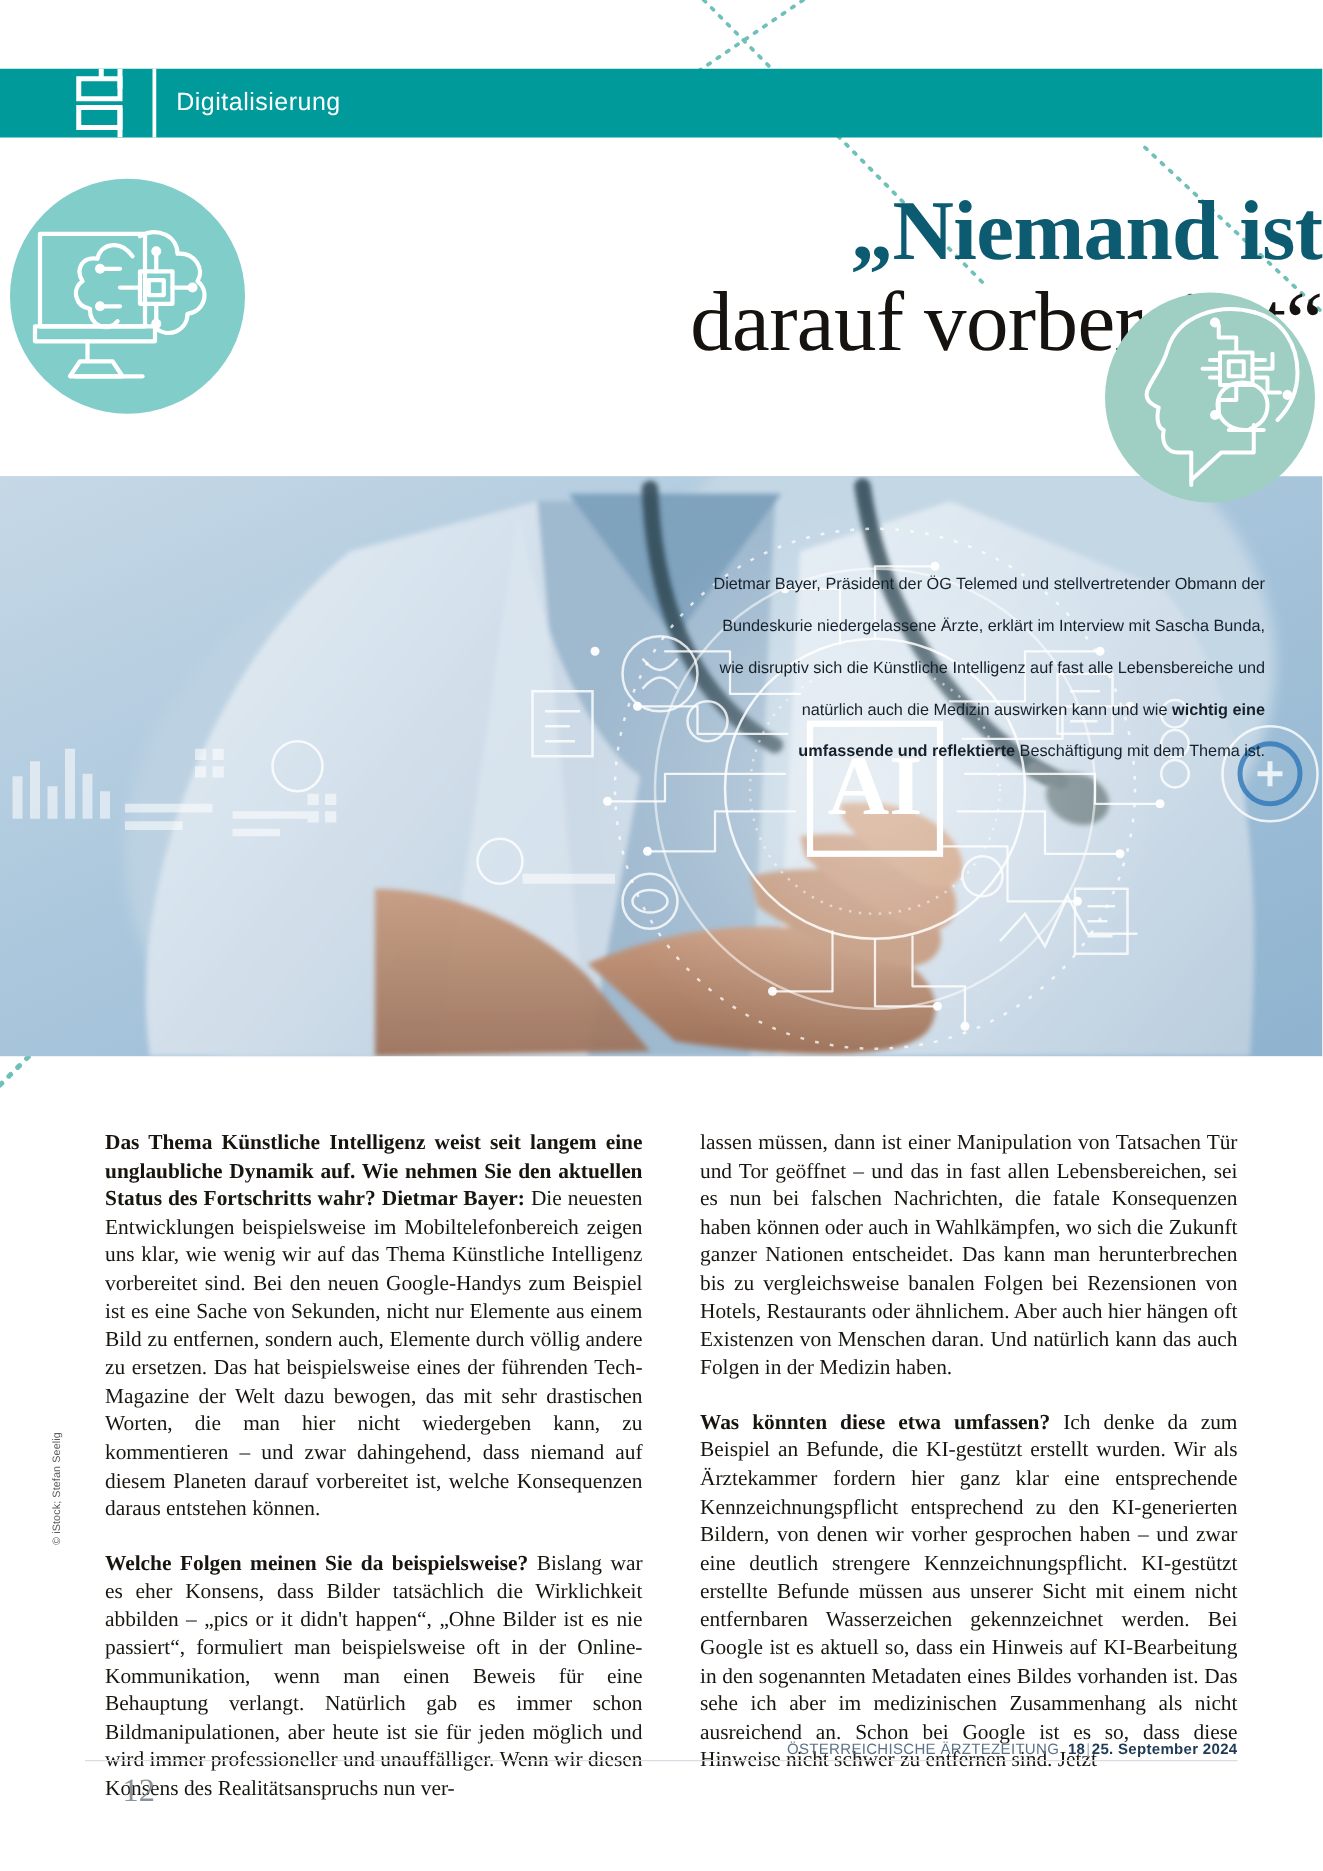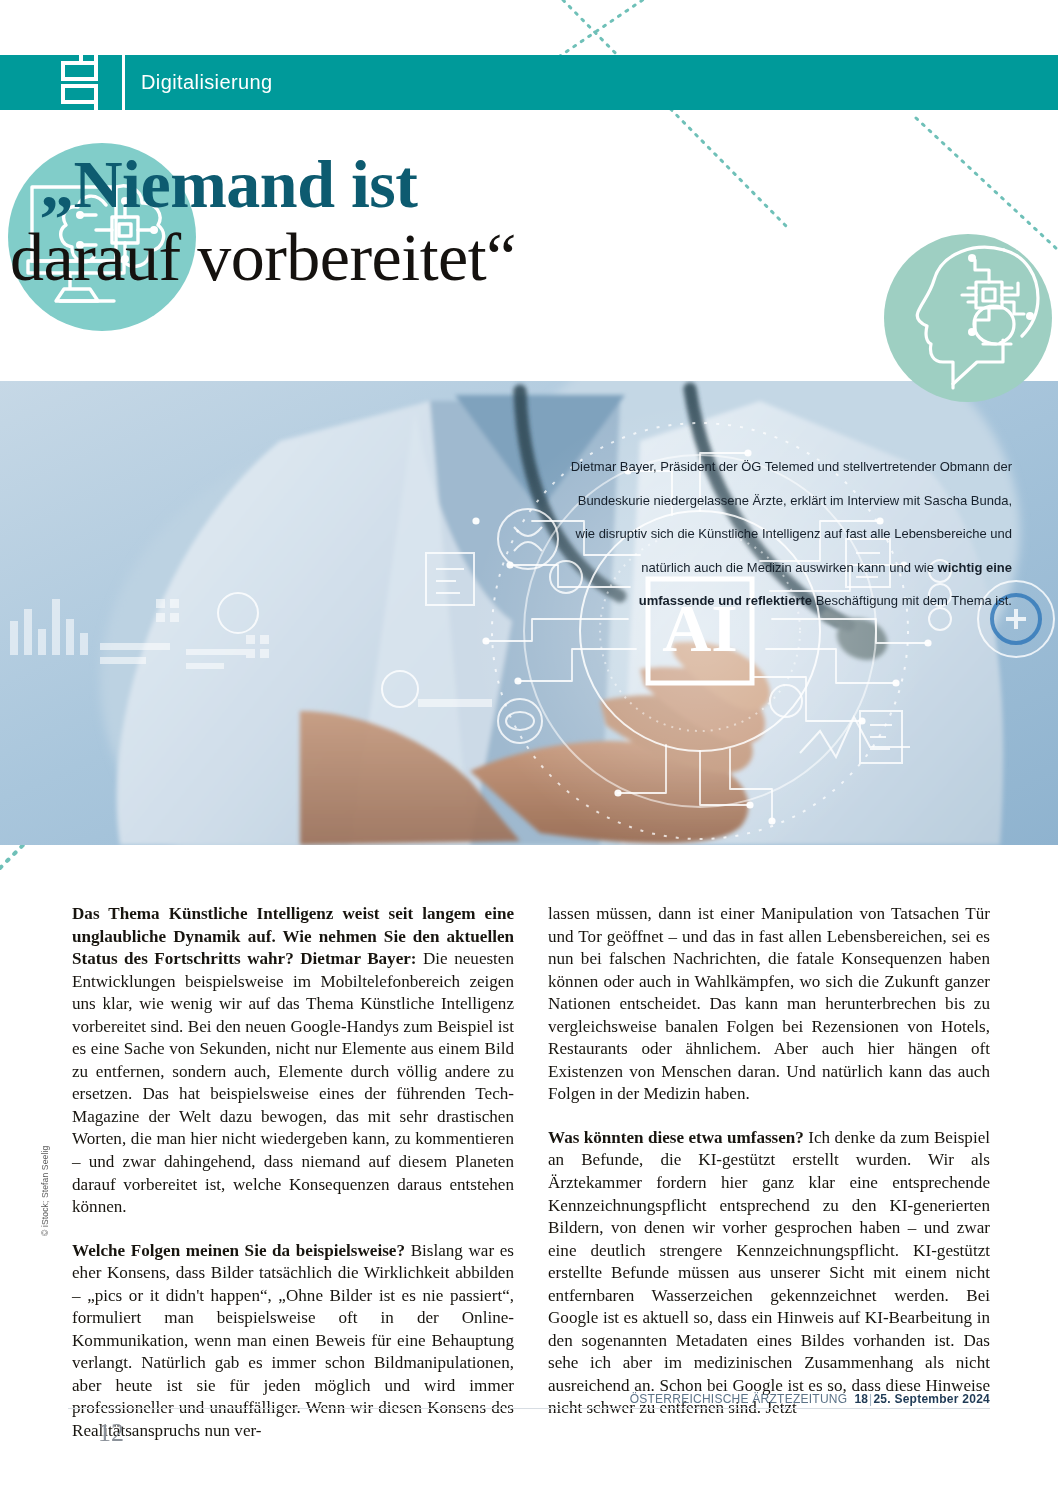--- a/index.html
+++ b/index.html
@@ -64,21 +64,21 @@
     font-family: "Liberation Sans", sans-serif;
   }
 
   
   .headline-wrap {
     position: absolute;
     left: 0;
     top: 150px;
     width: 1058px;
     z-index: 5;
-    text-align: left;
+    text-align: right;
   }
   .headline-1 {
     font-family: "Liberation Serif", serif;
     font-weight: bold;
     font-size: 68px;
     color: #0d5b70;
     line-height: 1.0;
     letter-spacing: -0.5px;
     margin: 0;
     padding-left: 40px;
@@ -162,21 +162,21 @@
   .col {
     width: 446px;
     font-family: "Liberation Serif", serif;
     font-size: 17.1px;
     line-height: 22.55px;
     color: #18150f;
     text-align: justify;
     text-justify: inter-word;
     hyphens: manual;
   }
-  .col p { margin: 0 0 21px 4px; }
+  .col p { margin: 0 0 21px 16px; }
   .col p:last-child { margin-bottom: 0; }
   .col .q { font-weight: bold; }
 
   
   .credit {
     position: absolute;
     left: 40px;
     top: 1236px;
     z-index: 6;
     transform: rotate(-90deg);

